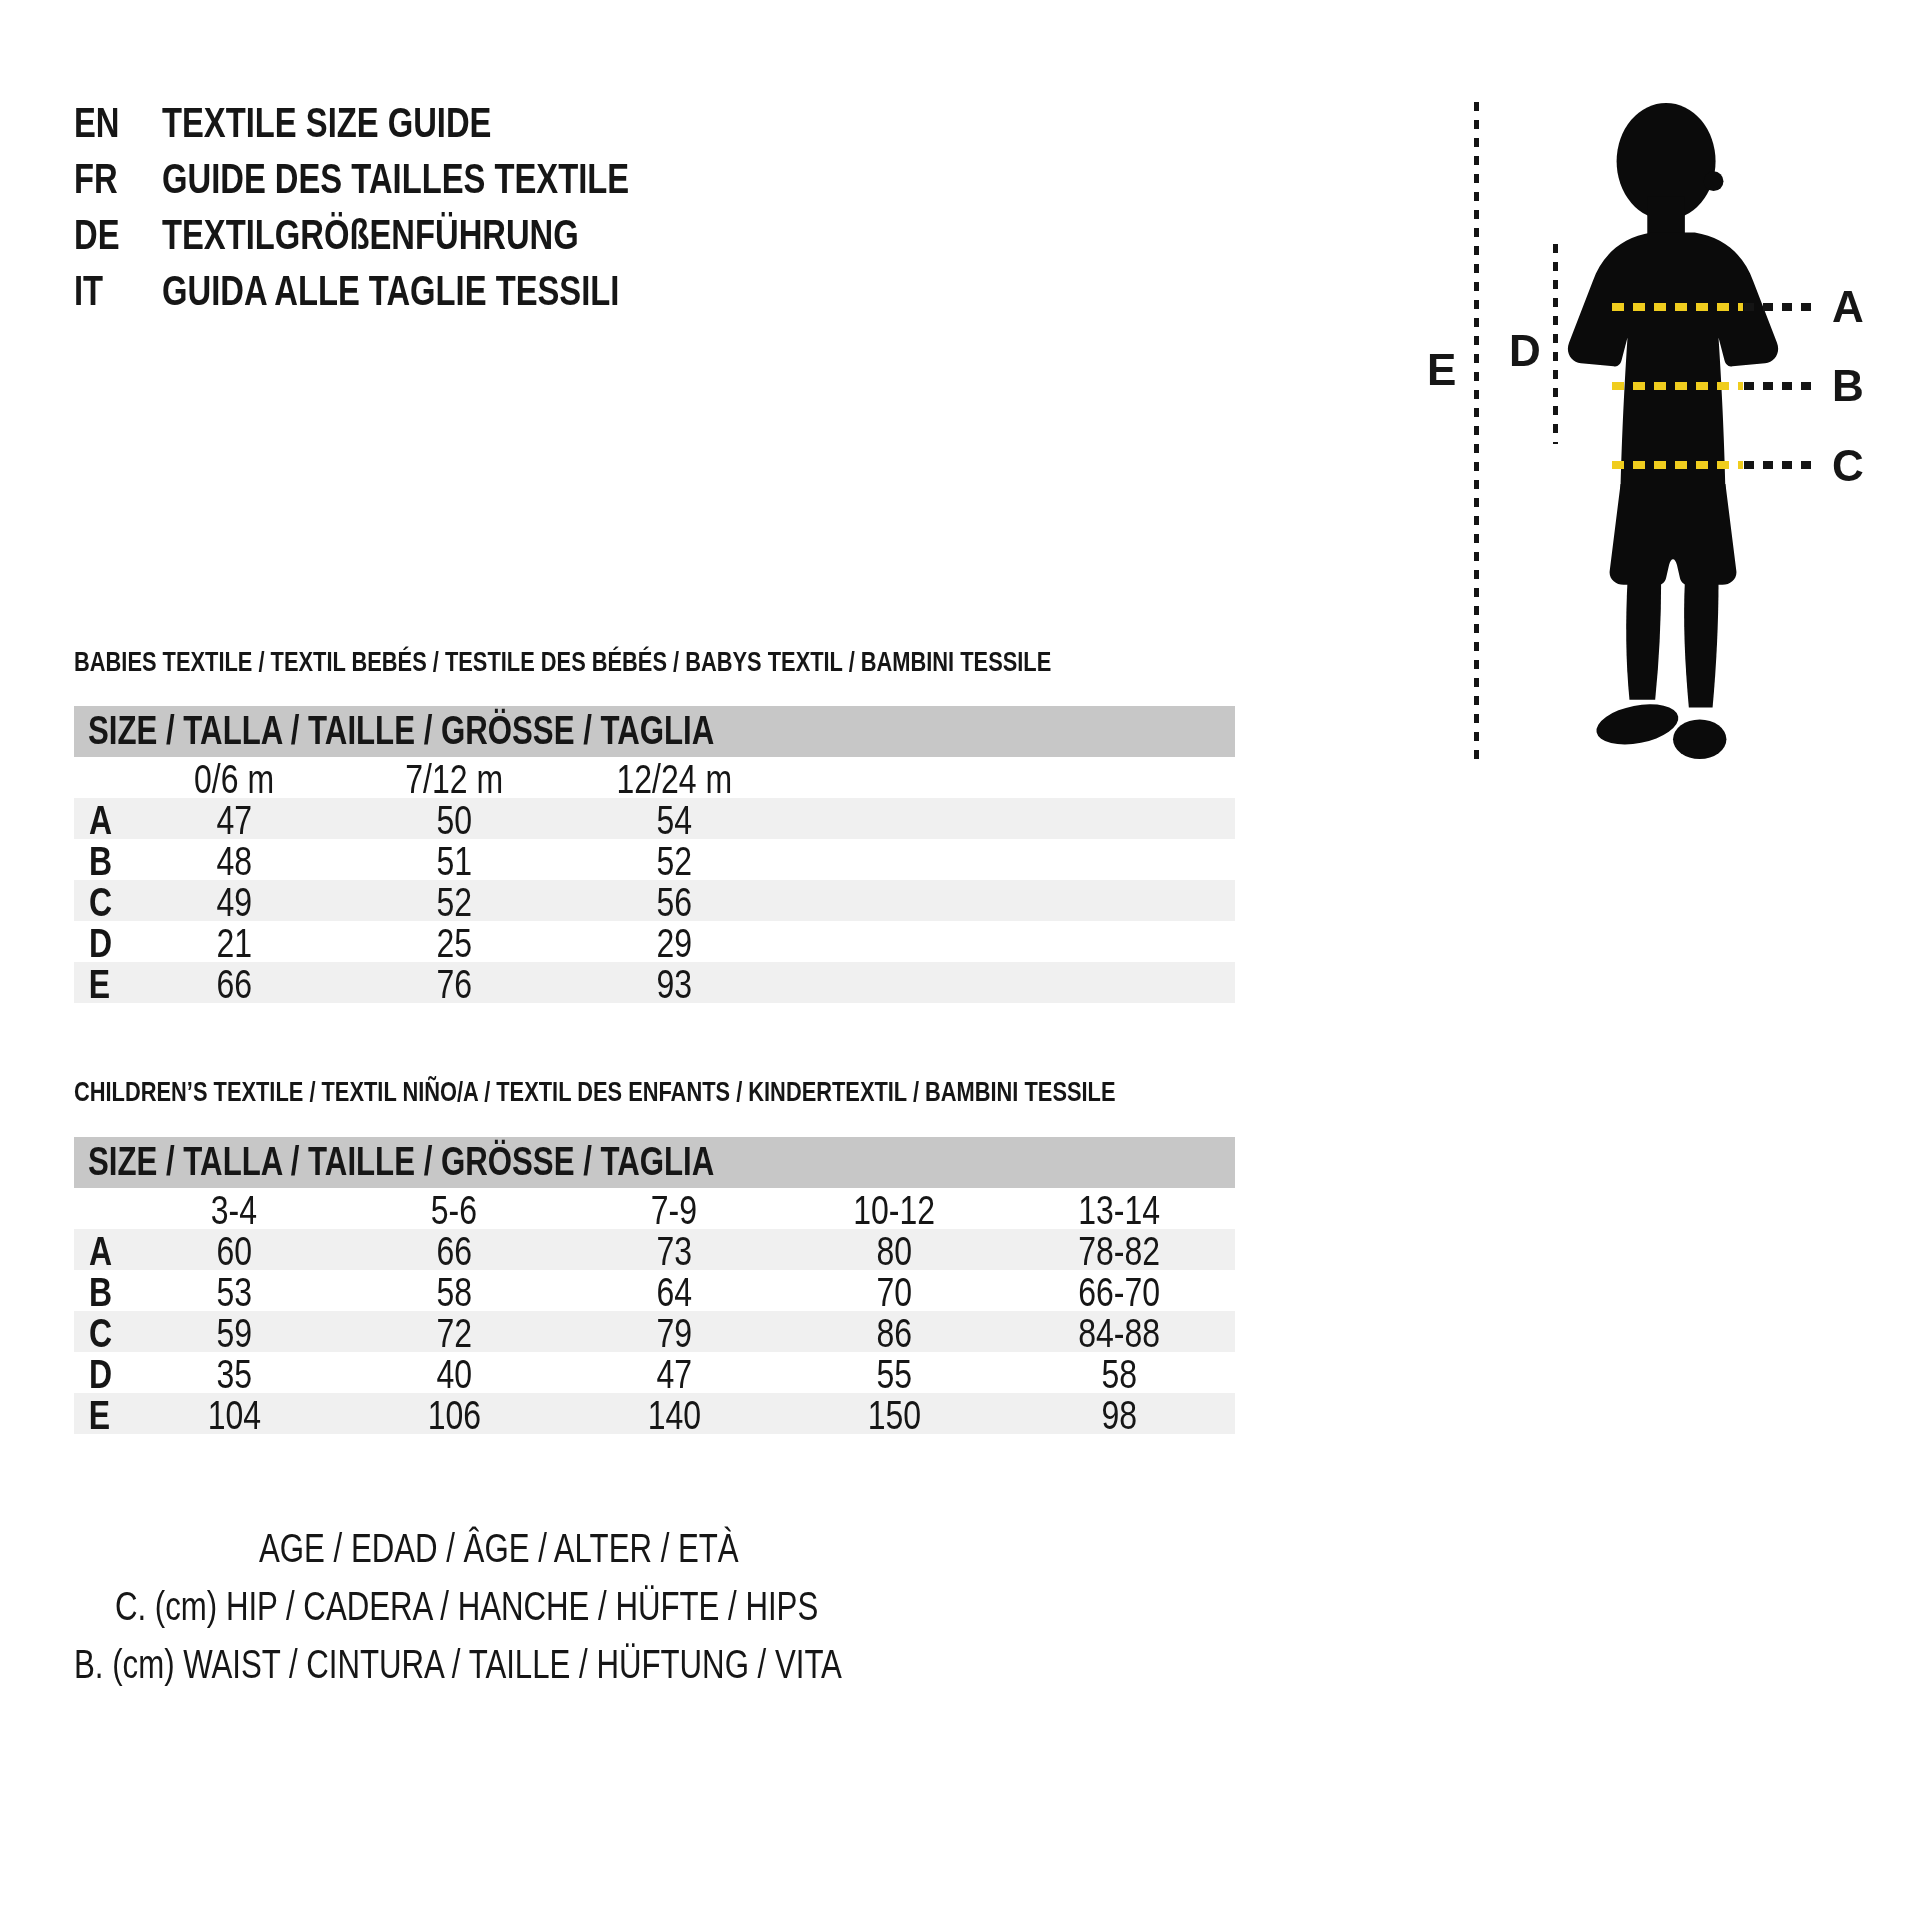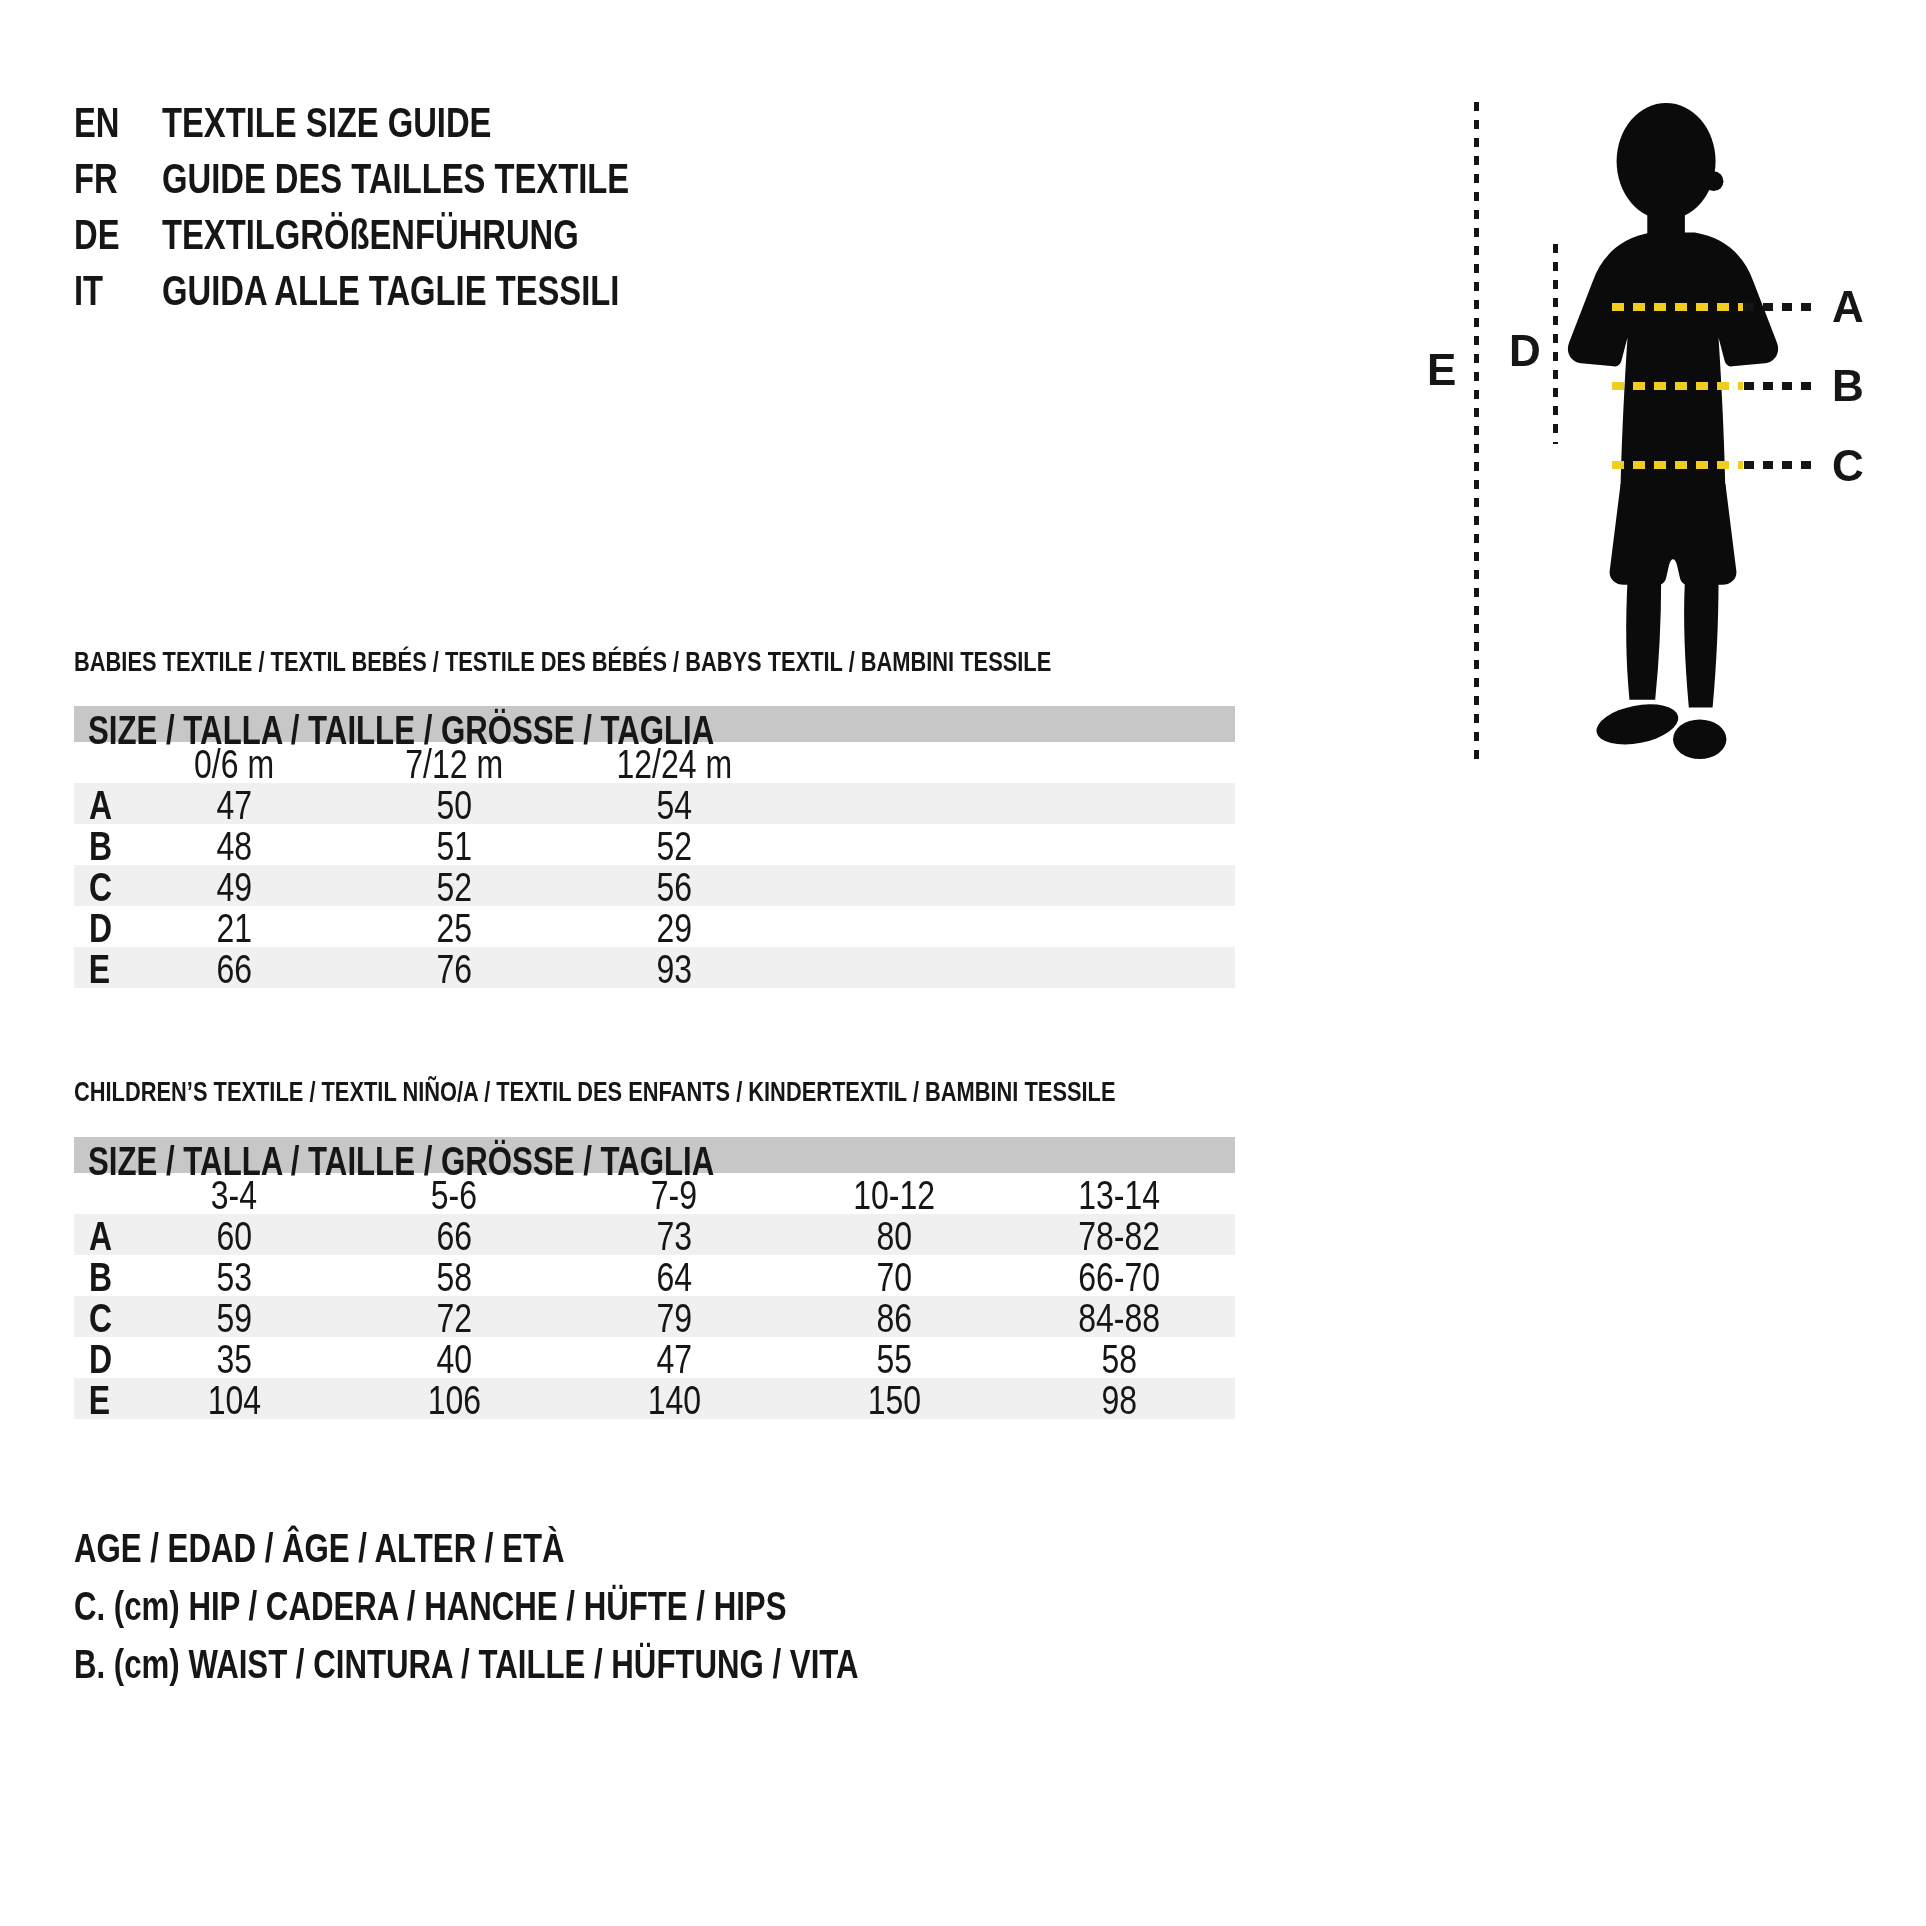--- a/index.html
+++ b/index.html
@@ -16,29 +16,29 @@
   
   .lang-block{left:74px;top:95px;}
   .lang-row{display:flex;height:56px;line-height:56px;font-size:42px;font-weight:700;gap:23px;}
   .lang-code{width:65px;flex:0 0 65px;display:inline-block;transform:scaleX(0.78);transform-origin:0 50%;}
 
   
   .section-heading{position:absolute;left:74px;font-size:28px;font-weight:700;line-height:44px;}
 
   
   .sizetable{position:absolute;left:74px;width:1161px;}
-  .size-bar{height:36px;line-height:49px;background:#c7c7c7;padding-left:14px;font-size:40px;font-weight:700;box-sizing:border-box;}
+  .size-bar{height:51px;line-height:49px;background:#c7c7c7;padding-left:14px;font-size:40px;font-weight:700;box-sizing:border-box;}
   .trow{display:grid;grid-template-columns:50px 220px 220px 220px 220px 1fr;height:41px;line-height:45px;font-size:40px;}
   .trow.stripe{background:#f0f0f0;}
   .tcell{text-align:center;font-weight:400;overflow:visible;}
   .tcell.letter{text-align:left;padding-left:12px;font-weight:700;}
 
   
   .legend-block{left:74px;top:1519px;}
-  .legend-line{height:58px;line-height:58px;font-size:40px;font-weight:700;}
+  .legend-line{height:58px;line-height:58px;font-size:40px;font-weight:400;text-align:center;}
 
   
   .vdots{position:absolute;width:5px;background:repeating-linear-gradient(to bottom,#141414 0 9px,transparent 9px 18px);}
   .ydash{position:absolute;height:8px;background:repeating-linear-gradient(to right,#f0cd1e 0 12px,transparent 12px 21px);z-index:5;}
   .kdash{position:absolute;height:8px;background:repeating-linear-gradient(to right,#141414 0 10px,transparent 10px 19px);z-index:5;}
   .mlabel{position:absolute;font-size:44px;font-weight:700;line-height:44px;z-index:6;}
   .figure-svg{position:absolute;left:1564px;top:102px;width:220px;height:658px;z-index:2;}
 </style>
 </head>
 <body>

